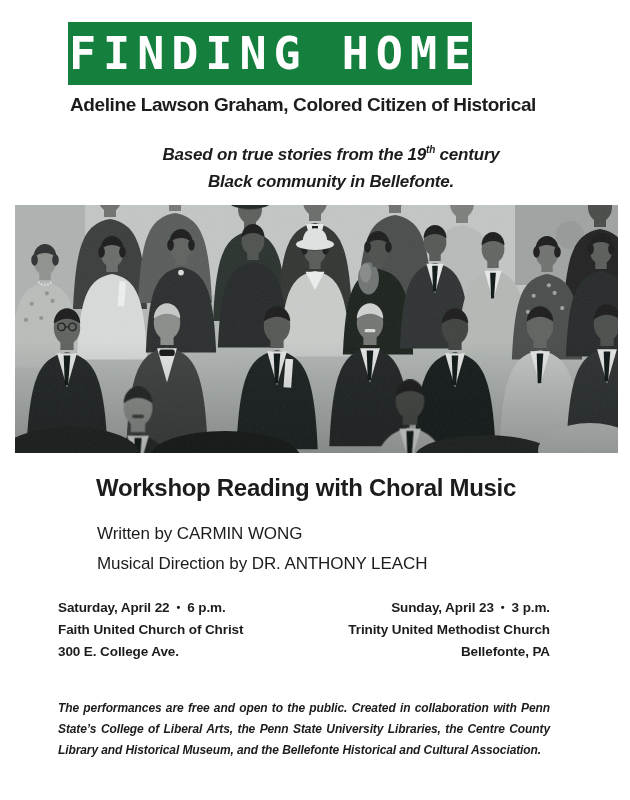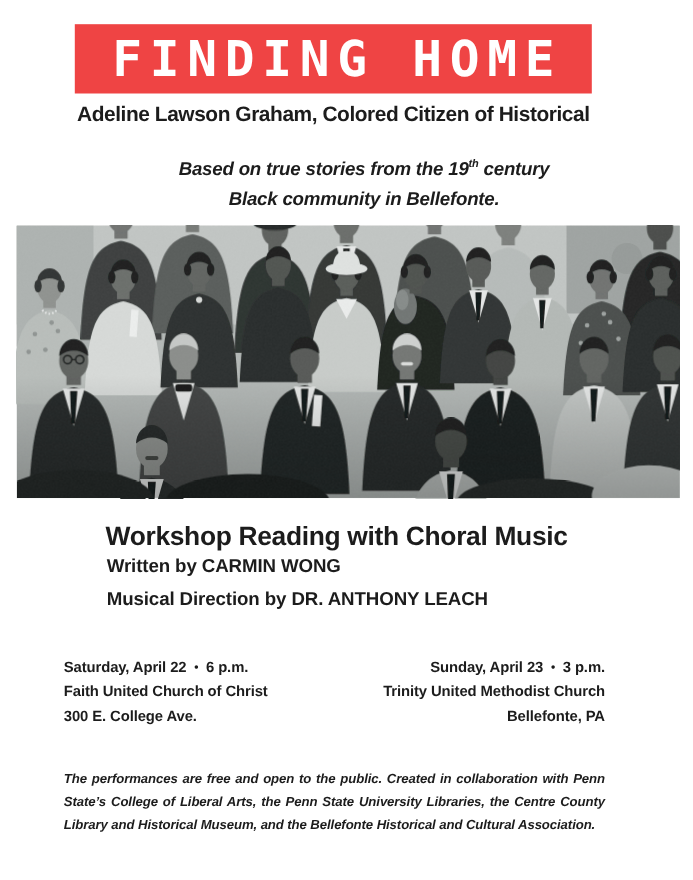--- a/index.html
+++ b/index.html
@@ -1,21 +1,21 @@
 <!DOCTYPE html>
 <html><head>
 <meta charset="utf-8">
 <style>
   html,body{margin:0;padding:0;background:#ffffff;}
   .page{
     position:relative;width:630px;height:800px;background:#ffffff;
     font-family:"Liberation Sans",sans-serif;color:#1c1c1c;overflow:hidden;
   }
   .banner{
-    position:absolute;left:68px;top:22px;width:470px;height:63px;background:#ef4444;
+    position:absolute;left:68px;top:22px;width:404px;height:63px;background:#15803d;
     display:flex;align-items:center;justify-content:center;
   }
   .banner h1{
     margin:0;font-family:"DejaVu Sans Mono",monospace;font-weight:700;font-size:45px;
     letter-spacing:7px;padding-left:7px;color:#ffffff;white-space:nowrap;line-height:1;
   }
   .subtitle{
     position:absolute;left:0;top:94px;width:606px;text-align:center;
     font-size:19px;font-weight:700;letter-spacing:-0.4px;
   }
@@ -23,21 +23,21 @@
     position:absolute;left:0;top:136px;width:606px;text-align:center;
     font-size:17px;font-weight:700;font-style:italic;line-height:27px;letter-spacing:-0.2px;margin-left:28px;
   }
   .tagline sup{font-size:10px;}
   .photo{position:absolute;left:15px;top:205px;width:603px;height:248px;}
   .photo svg{display:block;width:603px;height:248px;}
   .heading{
     position:absolute;left:0;top:474px;width:612px;text-align:center;
     font-size:24px;font-weight:700;letter-spacing:-0.3px;
   }
-  .credits{position:absolute;left:97px;top:500px;font-size:17px;font-weight:700;line-height:30px;letter-spacing:-0.1px;}
+  .credits{position:absolute;left:97px;top:519px;font-size:17px;font-weight:400;line-height:30px;letter-spacing:-0.1px;}
   .events{
     position:absolute;left:58px;top:596px;width:492px;display:flex;justify-content:space-between;
     font-size:13.5px;font-weight:700;line-height:22px;letter-spacing:-0.1px;
   }
   .evt-right{text-align:right;}
   .dot{display:inline-block;margin:0 7px;font-size:11px;vertical-align:1px;}
   .footer{
     position:absolute;left:58px;top:698px;width:492px;
     font-size:12px;font-weight:700;font-style:italic;line-height:21px;letter-spacing:-0.1px;
   }

